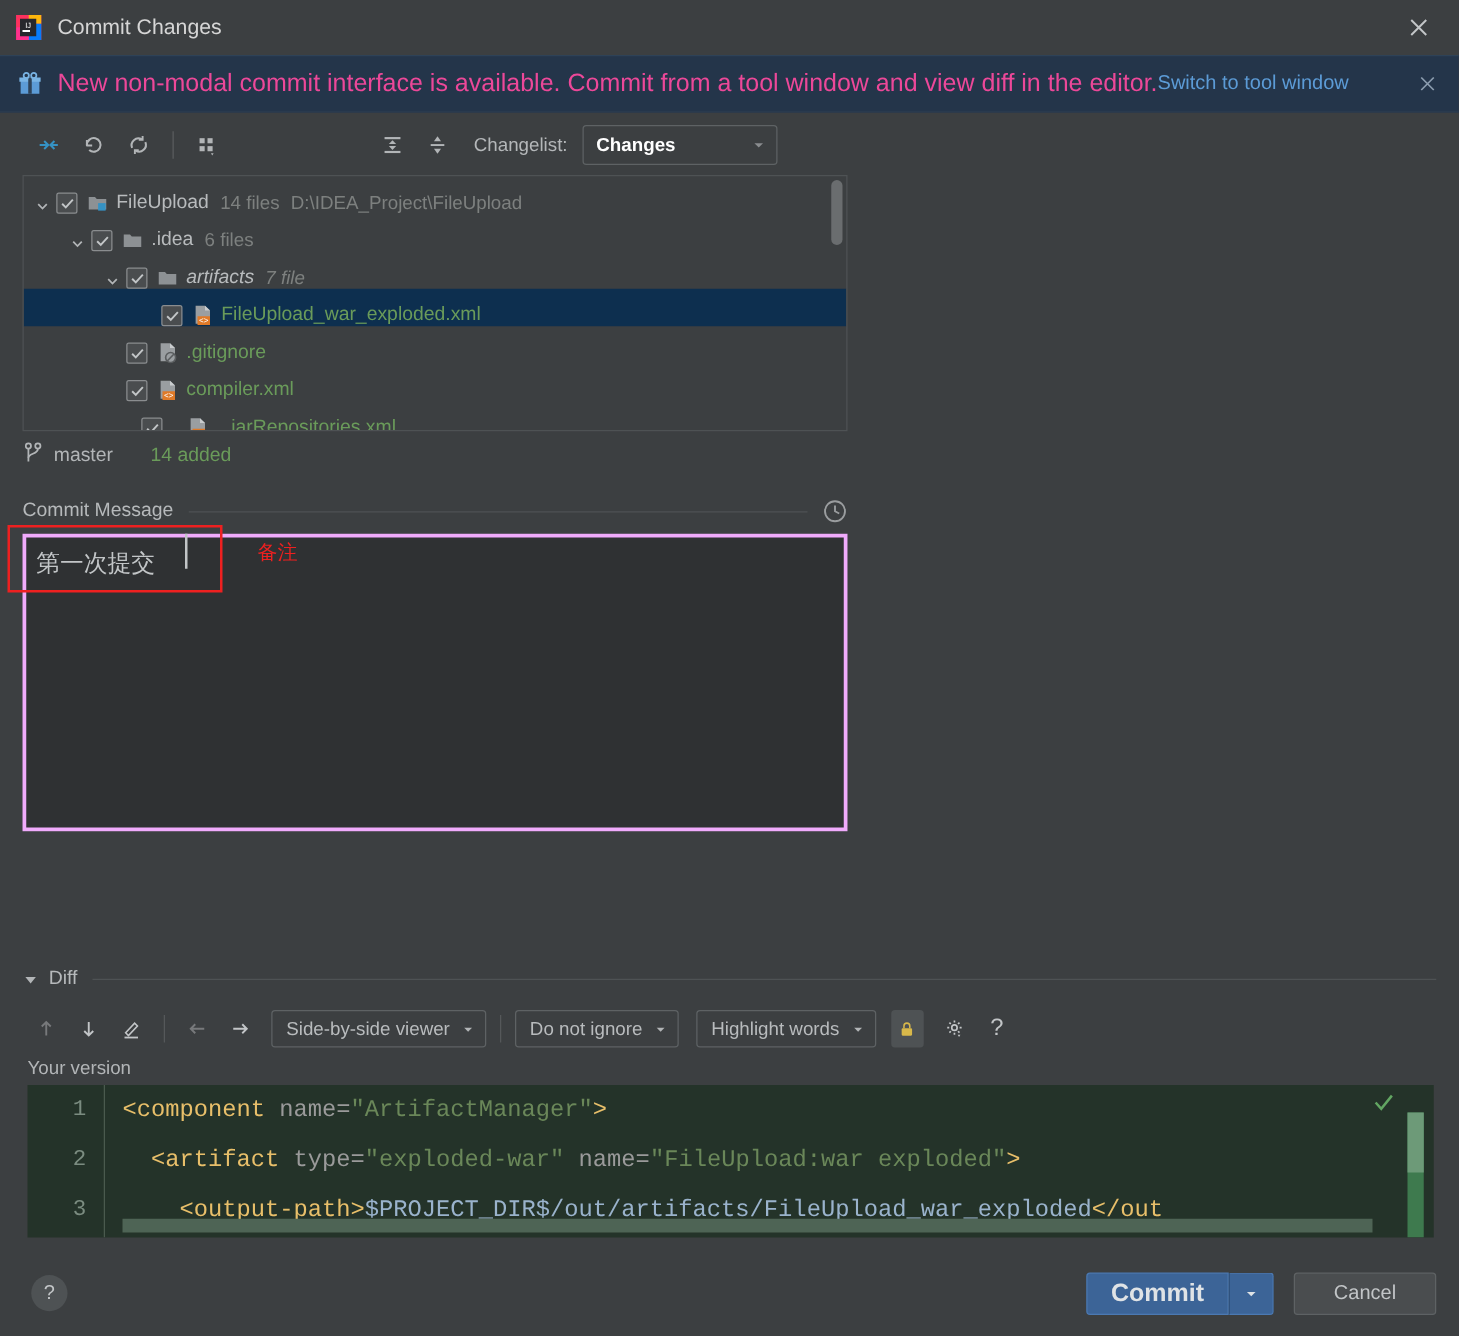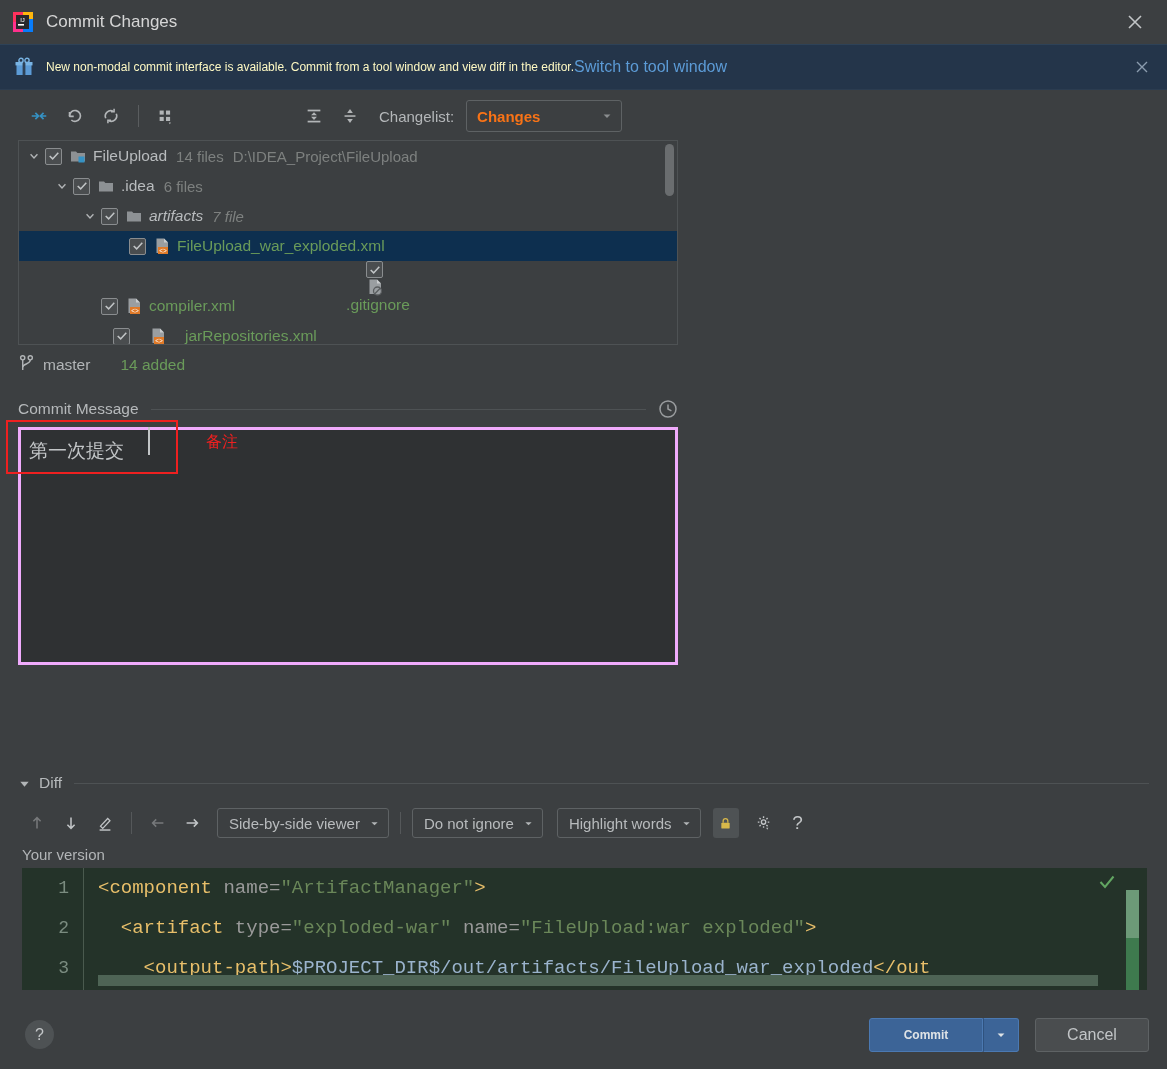--- a/index.html
+++ b/index.html
@@ -28,21 +28,21 @@
   }
 
   
   .banner{
     height:46px; background:#24354a;
     display:flex; align-items:center; padding:0 14px;
     border-top:1px solid #2e4257; border-bottom:1px solid #2b3c50;
     position:relative;
   }
   .banner-icon{ width:20px; height:20px; margin-right:12px; flex:0 0 auto; }
-  .banner-text{ font-size:12px; color:#fef9c3; }
+  .banner-text{ font-size:20px; color:#ec4899; }
   .banner-link{ color:#5c9bd6; cursor:pointer; }
   .banner-close{
     position:absolute; right:14px; top:50%; transform:translateY(-50%);
     width:22px; height:22px; cursor:pointer;
     display:flex; align-items:center; justify-content:center;
   }
 
   
   .content{ position:absolute; left:0; top:92px; width:1167px; height:908px; }
 
@@ -58,29 +58,29 @@
     cursor:pointer; border-radius:3px;
   }
   .tb-sep{ width:1px; height:22px; background:#5a5d5f; margin:0 8px; }
   .chg-label{ font-size:15px; color:#b4b7b9; margin-left:10px; margin-right:10px; }
   .chg-combo{
     width:156px; height:32px; background:#3c3f41;
     border:1px solid #5e6264; border-radius:3px;
     display:flex; align-items:center; justify-content:space-between;
     padding:0 8px 0 10px; cursor:pointer;
   }
-  .chg-combo-txt{ font-size:15px; font-weight:bold; color:#f97316; }
+  .chg-combo-txt{ font-size:15px; font-weight:bold; color:#ffffff; }
 
   
   .tree-wrap{
     position:absolute; left:18px; top:48px; width:660px; height:205px;
     background:#3c3f41; border:1px solid #4e5254; overflow:hidden;
   }
   .tree-row{
-    height:30px; display:flex; align-items:center; white-space:nowrap;
+    height:30px; display:flex; align-items:flex-end; white-space:nowrap;
     padding-left:4px; cursor:pointer;
   }
   .tree-row.selected{ background:#0d2f4f; }
   .twisty{ width:22px; flex:0 0 auto; display:flex; align-items:center; justify-content:center; cursor:pointer; }
   .cbox{
     width:17px; height:17px; border:1px solid #8a8d8f; border-radius:2px;
     background:#4a4d4f; flex:0 0 auto; margin-right:7px;
     display:flex; align-items:center; justify-content:center; cursor:pointer;
   }
   .ico{ width:18px; height:18px; margin-right:6px; flex:0 0 auto; }
@@ -206,21 +206,21 @@
   .help-btn{
     position:absolute; left:25px; top:20px; width:29px; height:29px;
     border-radius:50%; background:#4e5254;
     display:flex; align-items:center; justify-content:center;
     font-size:16px; color:#c2c5c7; cursor:pointer;
   }
   .commit-btn{
     position:absolute; left:869px; top:18px; width:114px; height:34px;
     background:#3c6497; border:1px solid #4b79b2; border-radius:3px 0 0 3px;
     display:flex; align-items:center; justify-content:center;
-    font-size:12px; font-weight:bold; color:#dfe3e6; cursor:pointer;
+    font-size:20px; font-weight:bold; color:#dfe3e6; cursor:pointer;
   }
   .commit-arrow{
     position:absolute; left:983px; top:18px; width:36px; height:34px;
     background:#3c6497; border:1px solid #4b79b2; border-left:1px solid #2f527e;
     border-radius:0 3px 3px 0;
     display:flex; align-items:center; justify-content:center; cursor:pointer;
   }
   .cancel-btn{
     position:absolute; left:1035px; top:18px; width:114px; height:34px;
     background:#4a4d4f; border:1px solid #5e6264; border-radius:3px;
@@ -394,21 +394,21 @@
               </svg>
             </span>
             <span class="ico"><svg viewBox="0 0 18 18" width="18" height="18">
                 <path d="M3.5 1.5 h7.5 L15 5.4 V16 H3.5 Z" fill="#9a9ea1"></path>
                 <path d="M11 1.5 L15 5.4 h-4 Z" fill="#c9ccce"></path>
                 <rect x="5" y="10" width="10" height="7" fill="#e07a28"></rect>
                 <text x="10" y="15.8" font-size="6.4" fill="#fff" text-anchor="middle" font-family="Liberation Sans, sans-serif">&lt;&gt;</text>
               </svg></span>
             <span class="t-name file">FileUpload_war_exploded.xml</span>
           </div>
-          <div class="tree-row" style="padding-left: 60px; flex-direction: column;">
+          <div class="tree-row" style="padding-left: 60px;">
             <span class="twisty"></span>
             <span class="cbox">
               <svg viewBox="0 0 14 14" width="12" height="12">
                 <path d="M2 7 L5.4 10.4 L12 3.2" stroke="#c2c5c7" stroke-width="1.8" fill="none"></path>
               </svg>
             </span>
             <span class="ico"><svg viewBox="0 0 18 18" width="18" height="18">
                 <path d="M3.5 1.5 h7.5 L15 5.4 V16 H3.5 Z" fill="#9a9ea1"></path>
                 <path d="M11 1.5 L15 5.4 h-4 Z" fill="#c9ccce"></path>
                 <circle cx="11.5" cy="13" r="4" fill="#9a9ea1" stroke="#5a5d5f" stroke-width="1.3"></circle>

